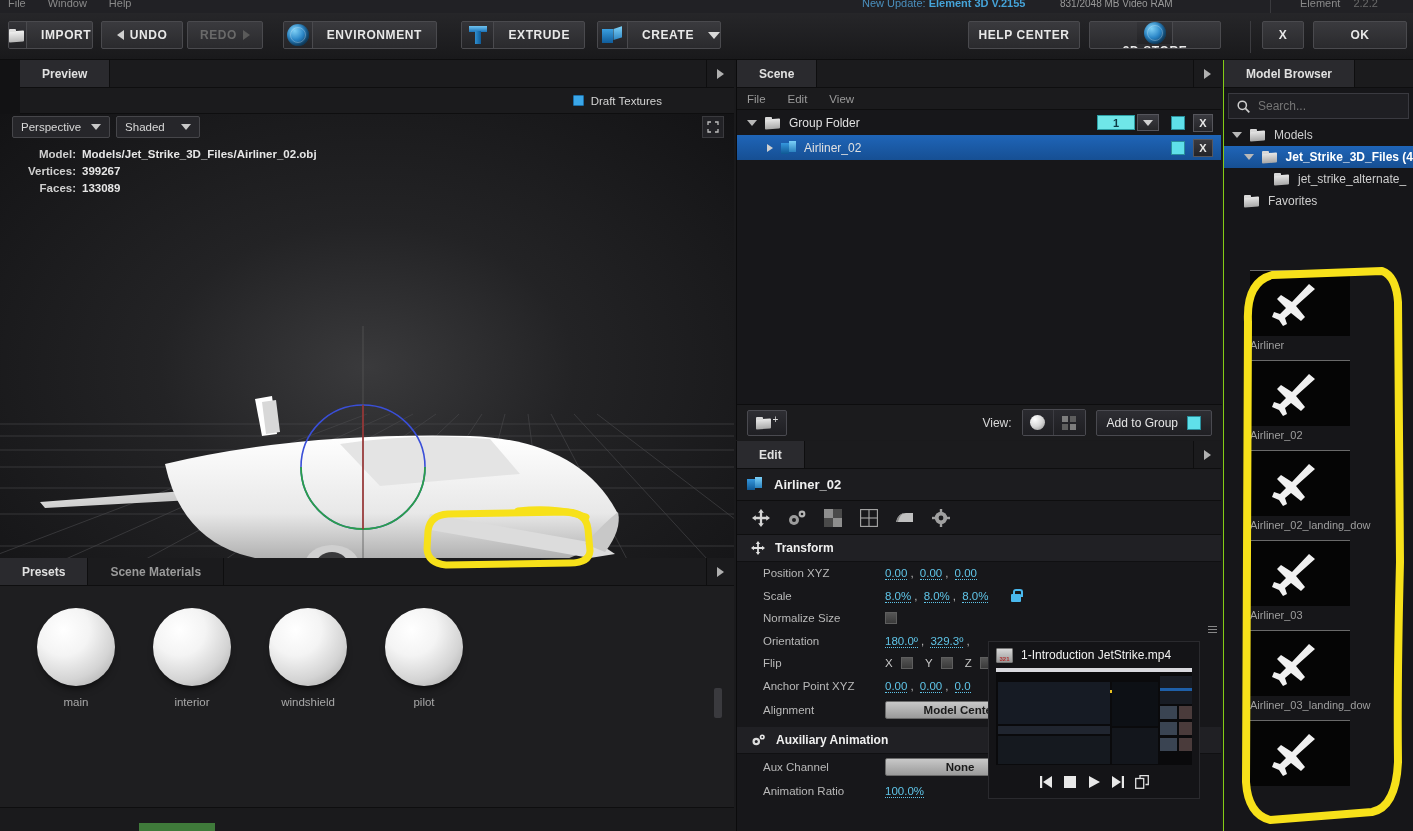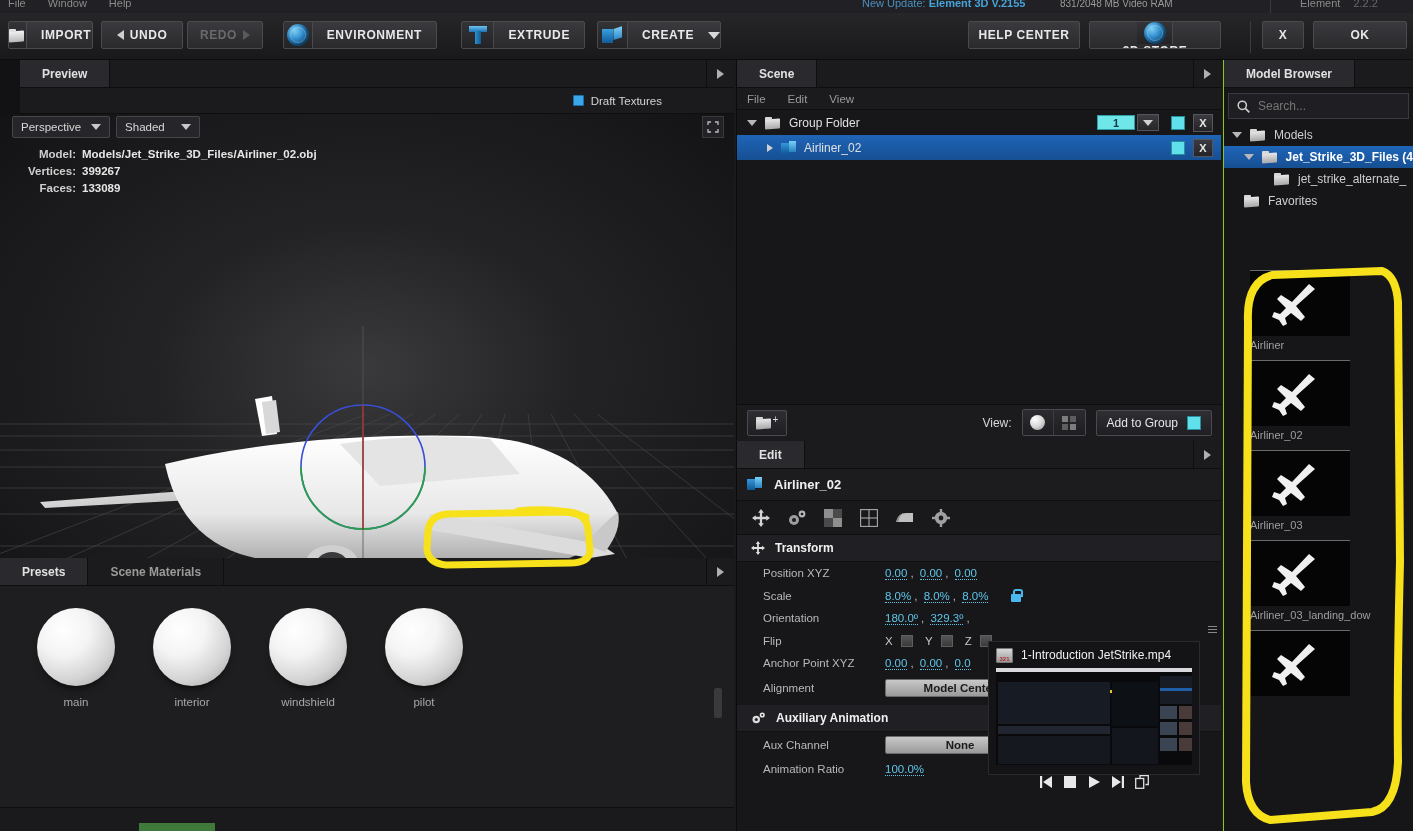--- a/index.html
+++ b/index.html
@@ -373,21 +373,21 @@
     display:flex;align-items:center;justify-content:center;cursor:pointer;
     margin-bottom:3px;
   }
   .mb-cap{font-size:11px;color:#9f9f9f;margin-bottom:9px;white-space:nowrap;overflow:hidden;width:150px;}
 
   
   .hl { position:absolute; pointer-events:none; z-index:60; }
 
   
   #video-overlay{
-    position:absolute;left:988px;top:641px;width:212px;height:134px;
+    position:absolute;left:988px;top:641px;width:212px;height:158px;
     background:#141417;border:1px solid #2a2a2e;z-index:70;
   }
   .vid-title{
     height:26px;display:flex;align-items:center;gap:8px;padding-left:7px;
     font-size:12px;color:#f0f0f0;
   }
   .vid-icon{
     width:17px;height:15px;background:linear-gradient(#d8d8d8,#9a9a9a);
     border:1px solid #777;position:relative;border-radius:1px;
     font-size:6px;color:#b03030;display:flex;align-items:flex-end;justify-content:center;
@@ -815,20 +815,24 @@
   <div class="prop">
     <span class="k">Scale</span>
     <span class="v">
       <u>8.0%</u><span class="sep">,</span>
       <u>8.0%</u><span class="sep">,</span>
       <u>8.0%</u>
       <span class="lock"></span>
     </span>
   </div>
 
+  <div class="prop">
+    <span class="k">Normalize Size</span>
+    <span class="cbox"></span>
+  </div>
 
   <div class="prop">
     <span class="k">Orientation</span>
     <span class="v">
       <u>180.0º</u><span class="sep">,</span>
       <u>329.3º</u><span class="sep">,</span>
     </span>
   </div>
 
   <div class="prop">
@@ -927,20 +931,28 @@
       </div>
       <div class="mb-cap">Airliner</div>
     </div>
     <div class="mb-item">
       <div class="mb-thumb">
         <svg width="74" height="48" viewBox="0 0 74 48">
           <path d="M46 4 L52 9 L33 26 L42 37 L38 41 L28 33 L22 38 L24 44 L20 46 L16 40 L9 37 L11 32 L17 34 L23 28 L14 19 L18 15 L29 22 Z" fill="#f0f0f0"></path>
         </svg>
       </div>
       <div class="mb-cap">Airliner_02</div>
+    </div>
+    <div class="mb-item">
+      <div class="mb-thumb">
+        <svg width="74" height="48" viewBox="0 0 74 48">
+          <path d="M46 4 L52 9 L33 26 L42 37 L38 41 L28 33 L22 38 L24 44 L20 46 L16 40 L9 37 L11 32 L17 34 L23 28 L14 19 L18 15 L29 22 Z" fill="#f0f0f0"></path>
+        </svg>
+      </div>
+      <div class="mb-cap">Airliner_02_landing_dow</div>
     </div>
     <div class="mb-item">
       <div class="mb-thumb">
         <svg width="74" height="48" viewBox="0 0 74 48">
           <path d="M46 4 L52 9 L33 26 L42 37 L38 41 L28 33 L22 38 L24 44 L20 46 L16 40 L9 37 L11 32 L17 34 L23 28 L14 19 L18 15 L29 22 Z" fill="#f0f0f0"></path>
         </svg>
       </div>
       <div class="mb-cap">Airliner_03</div>
     </div>
     <div class="mb-item">

